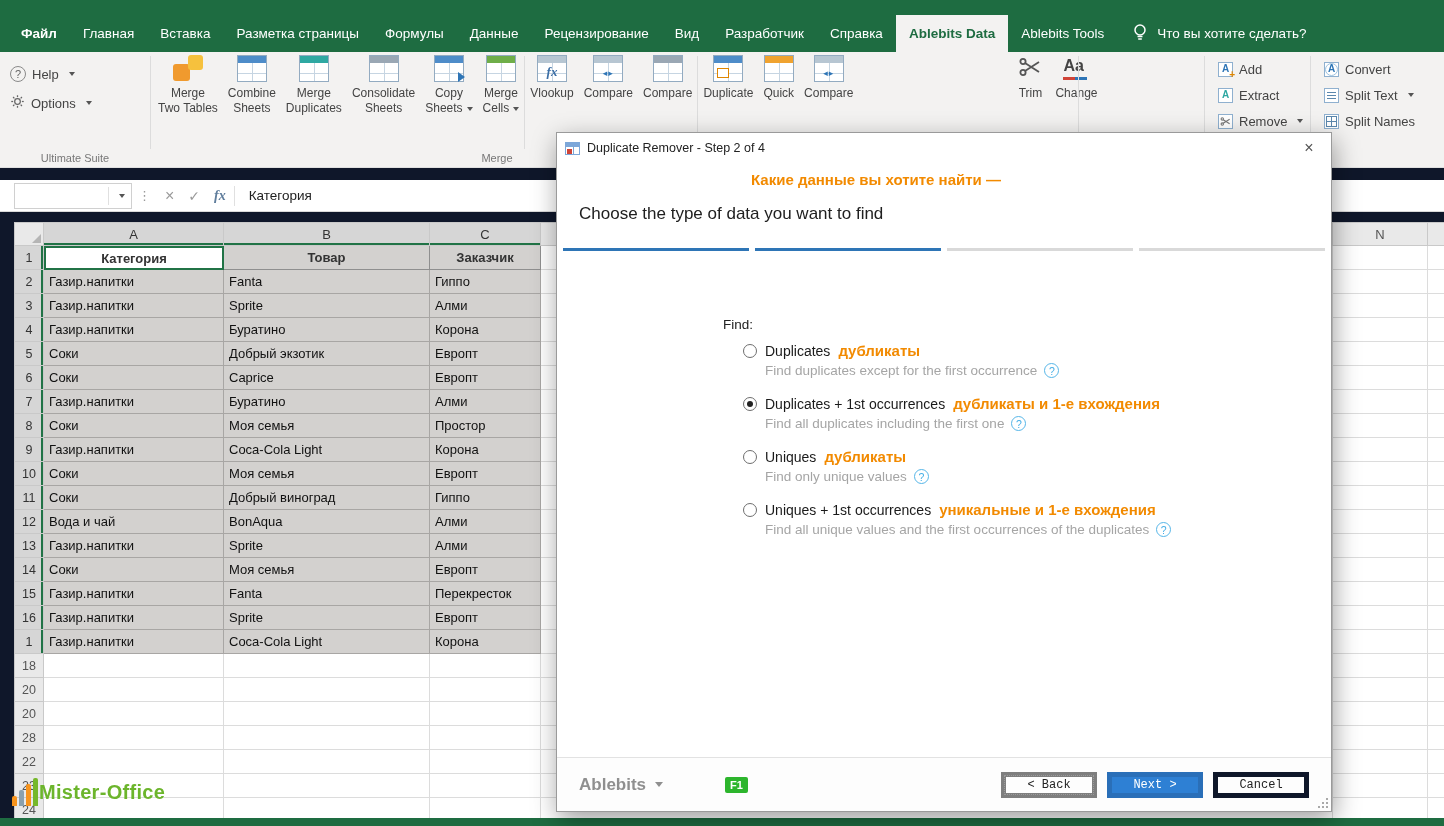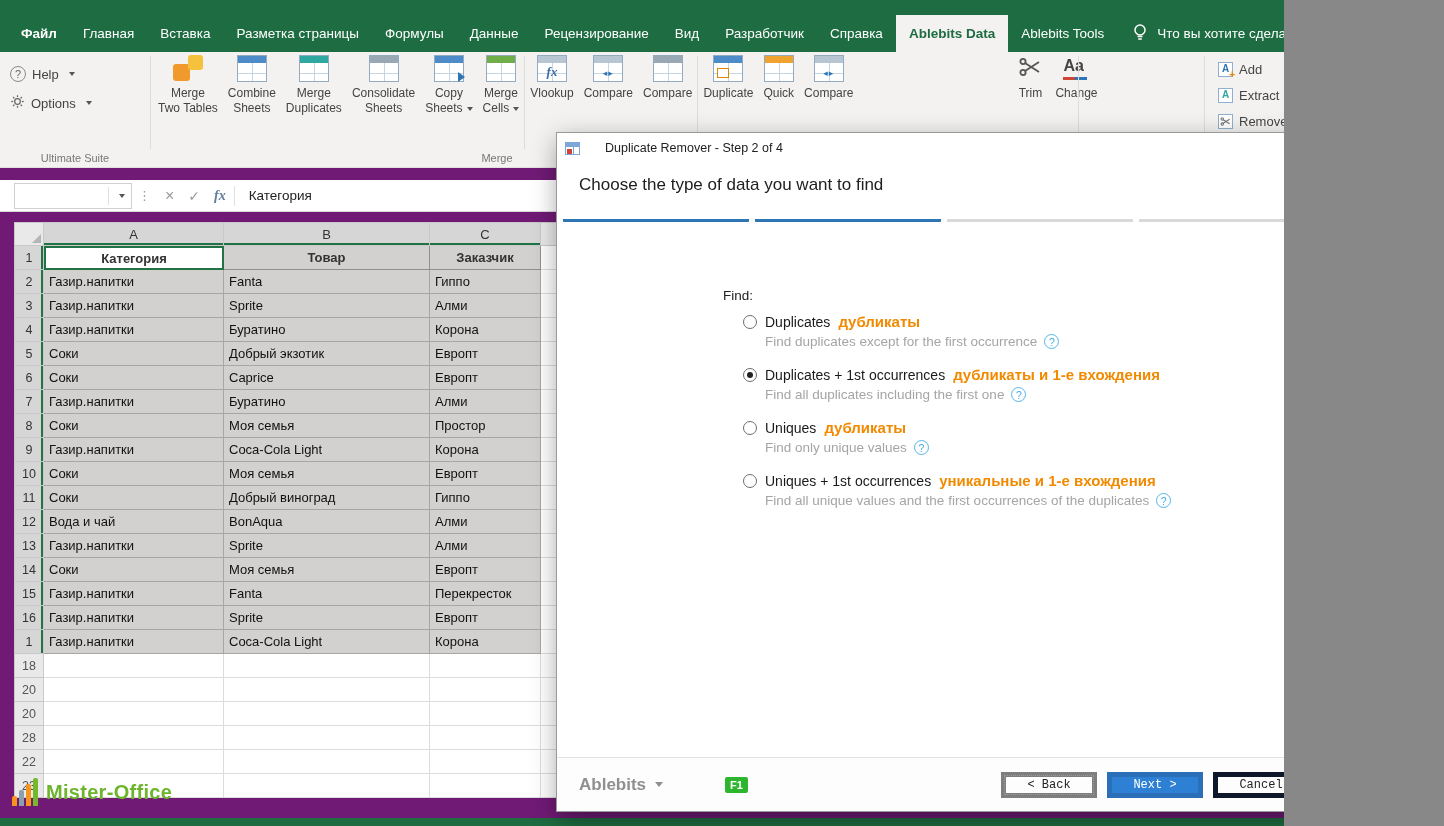--- a/index.html
+++ b/index.html
@@ -1,17 +1,17 @@
 <!DOCTYPE html>
 <html lang="en"><head>
 <meta charset="utf-8">
 <style>
 *{box-sizing:border-box;margin:0;padding:0}
 body{font-family:"Liberation Sans",sans-serif;background:#888}
-.app{position:relative;width:1284px;height:826px;background:#701a75;overflow:hidden}
+.app{position:relative;width:1444px;height:826px;background:#0f172a;overflow:hidden}
 
 
 .tabbar{height:52px;background:#1e6c41;display:flex;align-items:flex-end;padding-left:8px;position:relative}
 .tabs{display:flex;align-items:flex-end;height:100%}
 .tab{padding:0 13px;height:37px;line-height:37px;font-size:13.5px;color:#fff;white-space:nowrap;cursor:default}
 .tab.file{font-weight:bold}
 .tab.active{background:#f3f2f1;color:#1e6c41;font-weight:bold}
 .tellme{display:flex;align-items:center;gap:8px;color:#fff;font-size:13.5px;height:37px;margin-left:14px;white-space:nowrap}
 
 
@@ -78,29 +78,29 @@
 .rn.sel{background:#d6d6d6;color:#333;box-shadow:inset -2px 0 0 #217346}
 .cell{font-size:13px;color:#111;display:flex;align-items:center;padding-left:5px;border-right:1px solid #dcdcdc;border-bottom:1px solid #dcdcdc;background:#fff;overflow:hidden;white-space:nowrap;flex:none}
 .cell.seled{background:#d3d1cf;border-color:#a8a6a4}
 .cell.hdr{background:#d3d1cf;border-color:#8f8f8f;font-weight:bold;color:#333;justify-content:center;padding-left:0}
 .cell.hdr.active{background:#fff;border:2px solid #217346}
 .cell.tail{border-right:none}
 .w-a{width:180px}.w-b{width:206px}.w-c{width:111px}.w-f{width:792px}.w-n{width:95px}.w-t{width:16px}
 
 
 .dialog{position:absolute;left:556px;top:132px;width:776px;height:680px;background:#fff;border:1px solid #9a9a9a;box-shadow:2px 8px 24px rgba(0,0,0,.38);z-index:40;display:flex;flex-direction:column}
-.dtitle{height:30px;display:flex;align-items:center;padding:0 8px;font-size:12.5px;color:#222;gap:25px;flex:none}
+.dtitle{height:30px;display:flex;align-items:center;padding:0 8px;font-size:12.5px;color:#222;gap:7px;flex:none}
 .dicon{width:15px;height:13px;border:1px solid #7da7d9;position:relative;flex:none;background:
   linear-gradient(#7da7d9,#7da7d9) 0 0/100% 4px no-repeat,
   linear-gradient(#7da7d9,#7da7d9) 7px 0/1px 100% no-repeat,
   linear-gradient(#d04437,#d04437) 1px 6px/5px 5px no-repeat,#fff}
 .dclose{margin-left:auto;width:28px;text-align:center;font-size:16px;color:#555}
 .dhead{padding:8px 22px 0}
 .dhead .ru{color:#f28a00;font-weight:bold;font-size:15px;margin-left:172px}
-.dhead .en{color:#202020;font-size:17px;margin-top:4px}
+.dhead .en{color:#202020;font-size:17px;margin-top:16px}
 .steps{display:flex;gap:6px;margin:24px 6px 0}
 .step{flex:1;height:3px;background:#d9d9d9}
 .step.done{background:#2e75b6}
 .dbody{padding:66px 30px 0 166px;flex:1;overflow:hidden}
 .findlabel{font-size:13.5px;color:#222;margin-bottom:10px}
 .opt{margin-left:20px;margin-bottom:17px}
 .optline{display:flex;align-items:center;gap:8px}
 .radio{width:14px;height:14px;border:1px solid #6e6e6e;border-radius:50%;position:relative;background:#fff;flex:none}
 .radio.on::after{content:"";position:absolute;left:3px;top:3px;width:6px;height:6px;border-radius:50%;background:#222}
 .optlabel{font-size:14px;color:#1a1a1a}
@@ -118,21 +118,21 @@
 .grip{position:absolute;right:2px;bottom:2px;width:13px;height:13px}
 .grip i{position:absolute;width:2px;height:2px;background:#a9a9a9}
 .grip i:nth-child(1){right:1px;bottom:1px}
 .grip i:nth-child(2){right:5px;bottom:1px}
 .grip i:nth-child(3){right:9px;bottom:1px}
 .grip i:nth-child(4){right:1px;bottom:5px}
 .grip i:nth-child(5){right:5px;bottom:5px}
 .grip i:nth-child(6){right:1px;bottom:9px}
 
 
-.mlogo{position:absolute;left:12px;top:778px;display:flex;align-items:center;gap:8px;z-index:20}
+.mlogo{position:absolute;left:12px;top:778px;display:flex;align-items:center;gap:1px;z-index:20}
 .mbars{display:flex;align-items:flex-end;gap:2px;height:28px}
 .mbars i{width:5px;border-radius:2px 2px 0 0;display:block}
 .mbars i:nth-child(1){height:10px;background:#f7941d}
 .mbars i:nth-child(2){height:16px;background:#8aa0ae}
 .mbars i:nth-child(3){height:22px;background:#f7941d}
 .mbars i:nth-child(4){height:28px;background:#76b82a}
 .mtext{font-size:20px;font-weight:bold;color:#6cb52c;letter-spacing:.3px}
 .bottomstrip{position:absolute;left:0;bottom:0;width:100%;height:8px;background:#1e6c41;z-index:30}
 </style>
 </head>
@@ -535,29 +535,39 @@
       </div>
       <div class="row" data-name="sheet-row-23">
         <div class="rn" data-name="row-header-23">23</div>
         <div class="cell w-a" data-name="cell-a23"></div>
         <div class="cell w-b" data-name="cell-b23"></div>
         <div class="cell w-c" data-name="cell-c23"></div>
         <div class="cell w-f" data-name="cells-covered-23"></div>
         <div class="cell w-n" data-name="cell-n23"></div>
         <div class="cell w-t tail" data-name="cell-tail-23"></div>
       </div>
+      <div class="row" data-name="sheet-row-24">
+        <div class="rn" data-name="row-header-24">24</div>
+        <div class="cell w-a" data-name="cell-a24"></div>
+        <div class="cell w-b" data-name="cell-b24"></div>
+        <div class="cell w-c" data-name="cell-c24"></div>
+        <div class="cell w-f" data-name="cells-covered-24"></div>
+        <div class="cell w-n" data-name="cell-n24"></div>
+        <div class="cell w-t tail" data-name="cell-tail-24"></div>
+      </div>
     </div>
 
   <div class="dialog" data-name="duplicate-remover-dialog">
     <div class="dtitle" data-name="dialog-titlebar">
       <span class="dicon" data-name="duplicate-remover-icon"></span>
       <span data-name="dialog-title">Duplicate Remover - Step 2 of 4</span>
       <span class="dclose" data-name="close-icon">×</span>
     </div>
     <div class="dhead" data-name="dialog-heading">
+      <div class="ru" data-name="dialog-heading-ru">Какие данные вы хотите найти —</div>
       <div class="en" data-name="dialog-heading-en">Choose the type of data you want to find</div>
     </div>
     <div class="steps" id="dlg-steps" data-name="step-progress">
         <span class="step done" data-name="step-1"></span>
         <span class="step done" data-name="step-2"></span>
         <span class="step" data-name="step-3"></span>
         <span class="step" data-name="step-4"></span>
       </div>
     <div class="dbody" data-name="dialog-body">
       <div class="findlabel" data-name="find-label">Find:</div>

